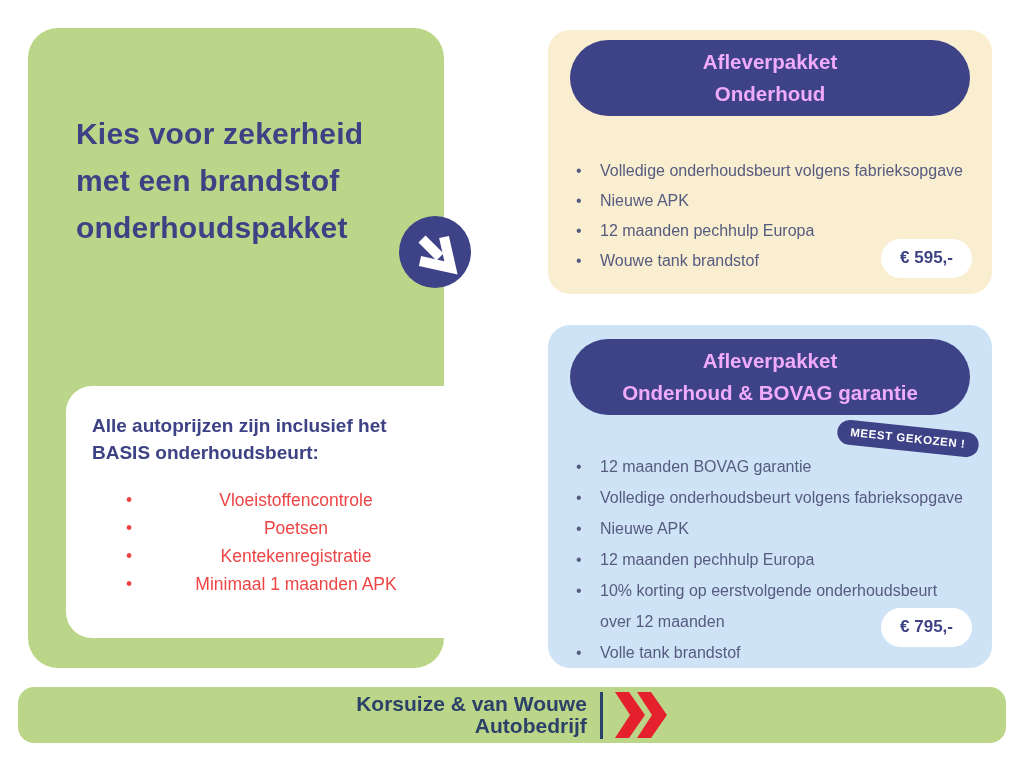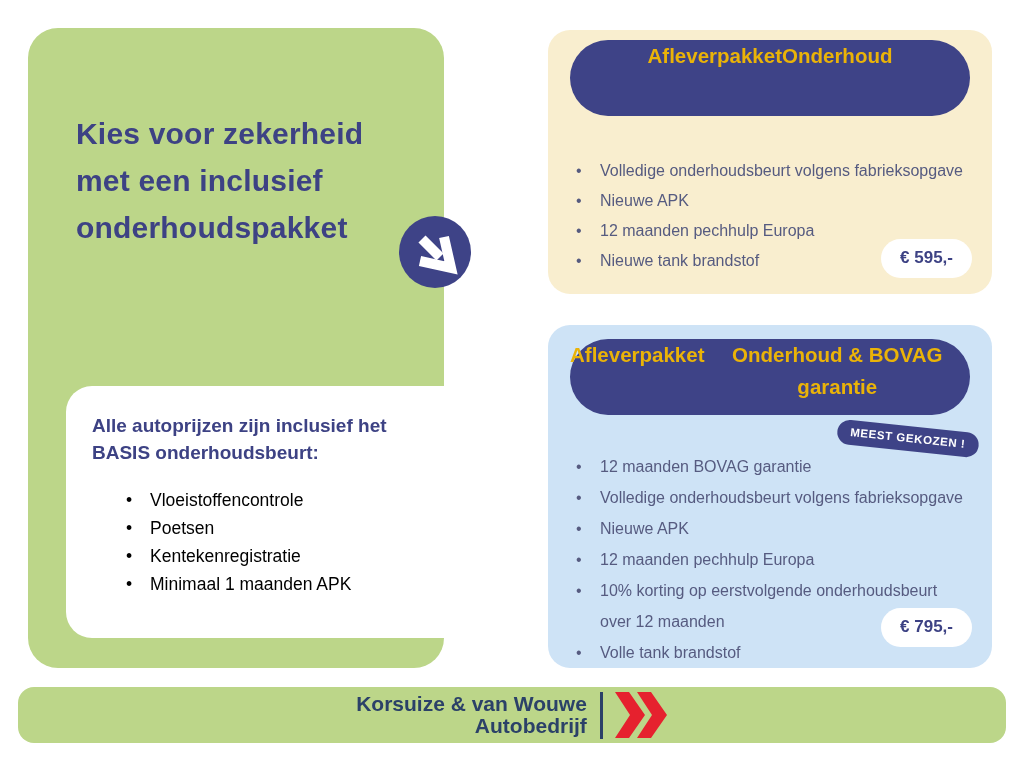--- a/index.html
+++ b/index.html
@@ -59,21 +59,22 @@
   .basis-heading span { display: block; }
   .basis-list {
     list-style: none;
     margin: 20px 0 0 34px;
   }
   .basis-list li {
     position: relative;
     padding-left: 24px;
     font-size: 17.5px;
     line-height: 28px;
-    color: #000000;
+    color: #ef4444;
+    text-align: center;
   }
   .bullet-list li::before {
     content: "\2022";
     position: absolute;
     left: 0;
   }
 
   
   .package-card {
     position: absolute;
@@ -83,27 +84,27 @@
   }
   .pkg-onderhoud { top: 30px; height: 264px; background: #f9eecf; }
   .pkg-bovag    { top: 325px; height: 343px; background: #cee3f6; }
 
   .pkg-header {
     position: absolute;
     left: 22px;
     width: 400px; height: 76px;
     background: #3e4387;
     border-radius: 40px;
-    color: #eab308;
+    color: #f0abfc;
     font-weight: bold;
     font-size: 20.5px;
     line-height: 32px;
     text-align: center;
     display: flex;
-    flex-direction: row;
+    flex-direction: column;
     justify-content: center;
   }
   .pkg-onderhoud .pkg-header { top: 10px; }
   .pkg-bovag .pkg-header { top: 14px; }
   .pkg-header span { display: block; }
 
   .pkg-list {
     position: absolute;
     left: 28px;
     list-style: none;
@@ -176,21 +177,21 @@
   }
 </style>
 </head>
 <body>
 
 <div class="canvas">
 
   <div class="intro-card">
     <div class="intro-title">
       <span>Kies voor zekerheid</span>
-      <span>met een inclusief</span>
+      <span>met een brandstof</span>
       <span>onderhoudspakket</span>
     </div>
 
     <div class="arrow-circle">
       <svg width="72" height="72" viewBox="0 0 72 72">
         <line x1="23" y1="23" x2="41" y2="41" stroke="#ffffff" stroke-width="10"></line>
         <polyline points="45,21 52,52 21,45" fill="none" stroke="#ffffff" stroke-width="10"></polyline>
       </svg>
     </div>
 
@@ -210,21 +211,21 @@
 
   <div class="package-card pkg-onderhoud">
     <div class="pkg-header">
       <span>Afleverpakket</span>
       <span>Onderhoud</span>
     </div>
     <ul class="pkg-list bullet-list">
       <li>Volledige onderhoudsbeurt volgens fabrieksopgave</li>
       <li>Nieuwe APK</li>
       <li>12 maanden pechhulp Europa</li>
-      <li>Nieuwe tank brandstof</li>
+      <li>Wouwe tank brandstof</li>
     </ul>
     <div class="price-pill">€ 595,-</div>
   </div>
 
   <div class="package-card pkg-bovag">
     <div class="pkg-header">
       <span>Afleverpakket</span>
       <span>Onderhoud &amp; BOVAG garantie</span>
     </div>
     <div class="most-chosen-badge">MEEST GEKOZEN !</div>

